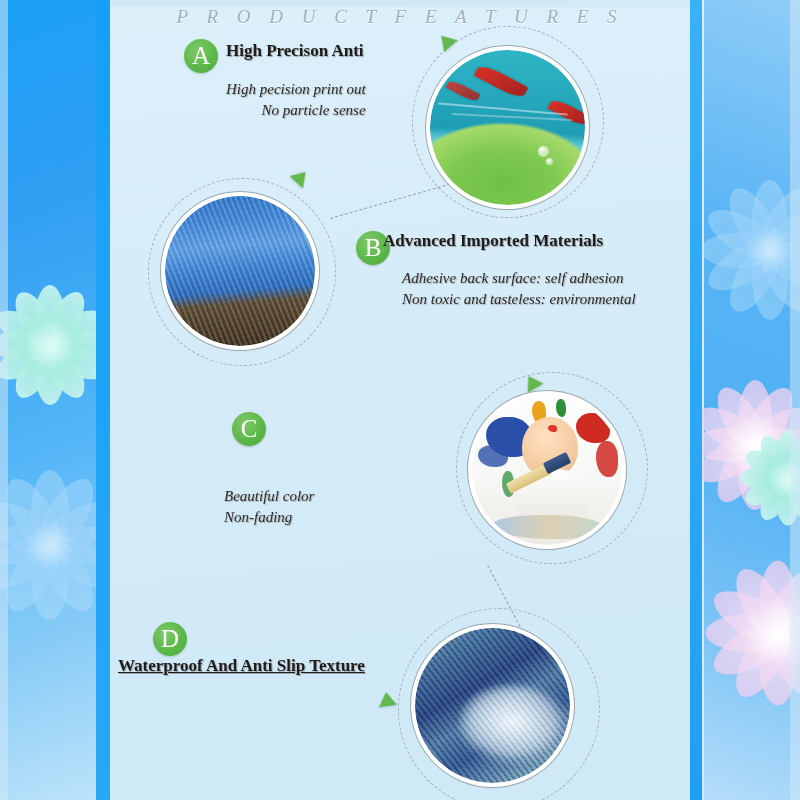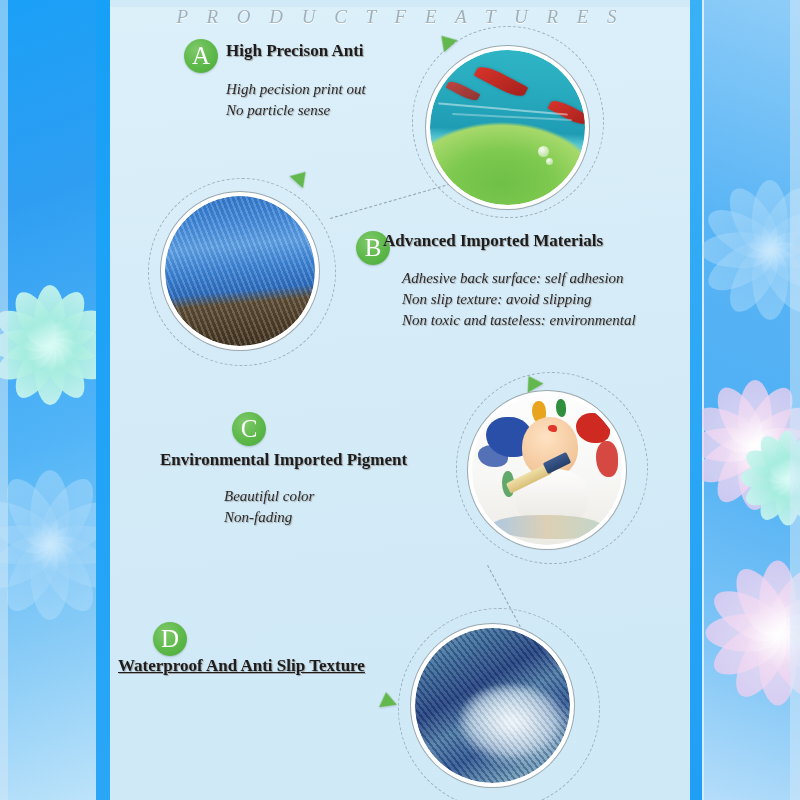--- a/index.html
+++ b/index.html
@@ -253,21 +253,21 @@
   <div class="arc" style="left:456px;top:372px;width:190px;height:190px;border-color:#9fb0bb;"></div>
   <div class="arrow" style="left:523px;top:375px;transform:rotate(-30deg);"></div>
 
   <div class="dline" style="left:488px;top:565px;width:80px;transform:rotate(62deg);"></div>
 
   <div class="arc" style="left:398px;top:608px;width:200px;height:200px;border-color:#9fb0bb;"></div>
   <div class="arrow" style="left:378px;top:692px;transform:rotate(-8deg);"></div>
 
   <div class="badge" style="left:184px;top:39px;">A</div>
   <div class="f-title" style="left:226px;top:41px;">High Precison Anti</div>
-  <div class="f-body" style="left:226px;top:79px;">
+  <div class="f-body" style="left:226px;top:79px;text-align:right;">
     <div>High pecision print out</div>
     <div>No particle sense</div>
   </div>
 
   <div class="photo" style="left:430px;top:50px;width:155px;height:155px;">
     <div class="inner imgA">
       <div class="koi" style="left:44px;top:24px;width:54px;height:15px;"></div>
       <div class="koi" style="left:16px;top:36px;width:34px;height:10px;opacity:.85;"></div>
       <div class="koi" style="left:118px;top:56px;width:42px;height:13px;"></div>
       <div class="wave" style="left:8px;top:58px;width:130px;transform:rotate(5deg);"></div>
@@ -278,26 +278,24 @@
   </div>
 
   <div class="photo" style="left:165px;top:196px;width:150px;height:150px;">
     <div class="inner imgB"></div>
   </div>
 
   <div class="badge" style="left:356px;top:231px;">B</div>
   <div class="f-title" style="left:383px;top:231px;">Advanced Imported Materials</div>
   <div class="f-body" style="left:402px;top:268px;">
     <div>Adhesive back surface: self adhesion</div>
-    <div>Non slip texture: avoid slipping</div>
     <div>Non toxic and tasteless: environmental</div>
   </div>
 
   <div class="badge" style="left:232px;top:412px;">C</div>
-  <div class="f-title" style="left:160px;top:450px;">Environmental Imported Pigment</div>
   <div class="f-body" style="left:224px;top:486px;">
     <div>Beautiful color</div>
     <div>Non-fading</div>
   </div>
 
   <div class="photo" style="left:472px;top:395px;width:150px;height:150px;">
     <div class="inner imgC">
       <div class="splat" style="left:14px;top:22px;width:46px;height:40px;background:#2a4fa8;"></div>
       <div class="splat" style="left:6px;top:50px;width:30px;height:22px;background:#2a4fa8;opacity:.8;"></div>
       <div class="splat" style="left:104px;top:18px;width:34px;height:30px;background:#cf2a22;"></div>

